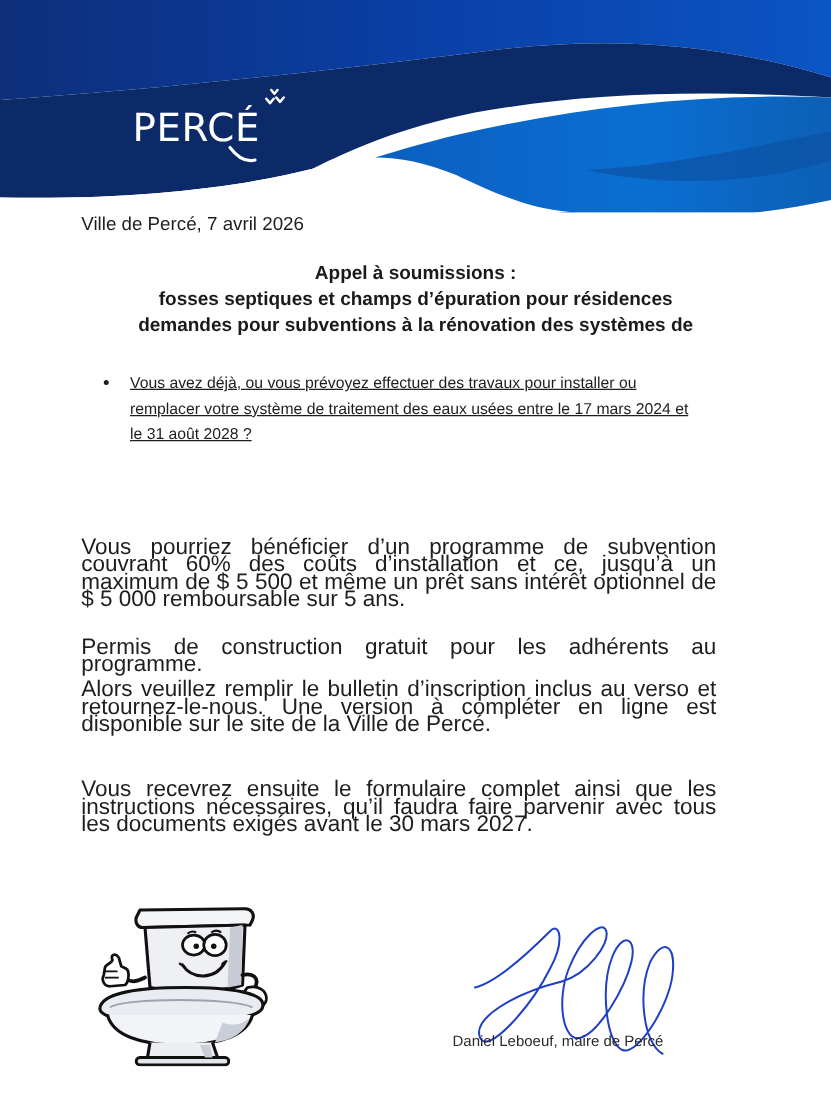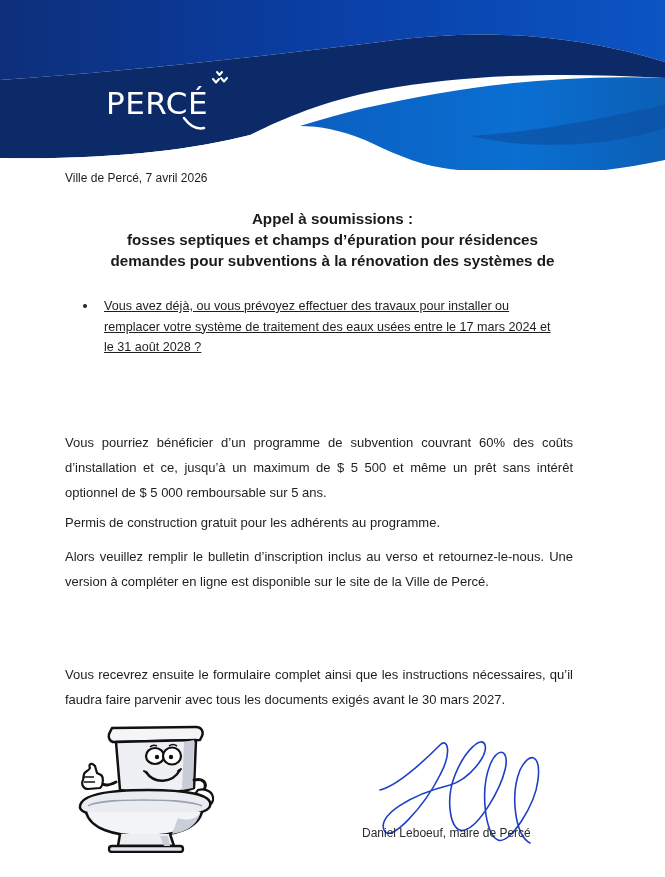--- a/index.html
+++ b/index.html
@@ -41,21 +41,21 @@
       line-height: 1;
     }
     .logo-birds {
       position: absolute;
       left: 0; top: 0;
     }
     .date-line {
       position: absolute;
       left: 65px;
       top: 171px;
-      font-size: 12px;
+      font-size: 15px;
       color: #1e1e1e;
     }
     .title-block {
       position: absolute;
       left: 40px;
       top: 208px;
       width: 585px;
       text-align: center;
       font-weight: bold;
       font-size: 15.2px;
@@ -87,29 +87,29 @@
       top: 8px;
       width: 4px;
       height: 4px;
       border-radius: 50%;
       background: #222;
     }
     .para {
       position: absolute;
       left: 65px;
       width: 508px;
-      font-size: 13px;
-      line-height: 25px;
+      font-size: 18px;
+      line-height: 14px;
       text-align: justify;
       color: #1e1e1e;
     }
     .p1 { top: 430px; }
     .p2 { top: 510px; }
     .p3 { top: 544px; }
-    .p4 { top: 624px; margin-top: 38px; }
+    .p4 { top: 624px; }
     .toilet {
       position: absolute;
       left: 68px;
       top: 718px;
       width: 160px;
       height: 135px;
     }
     .signature {
       position: absolute;
       left: 370px;

